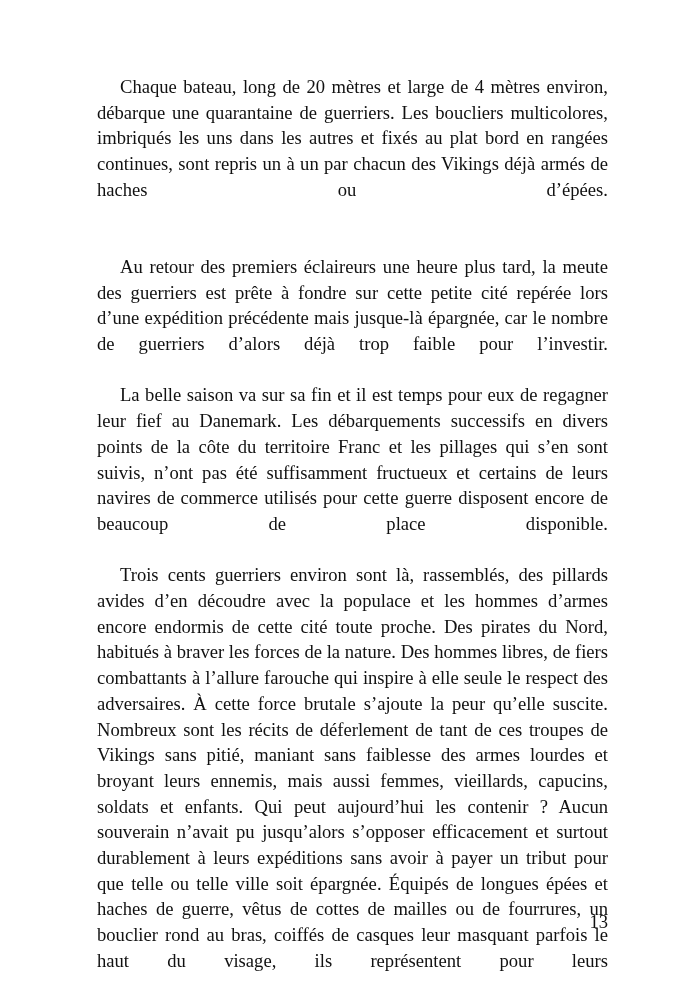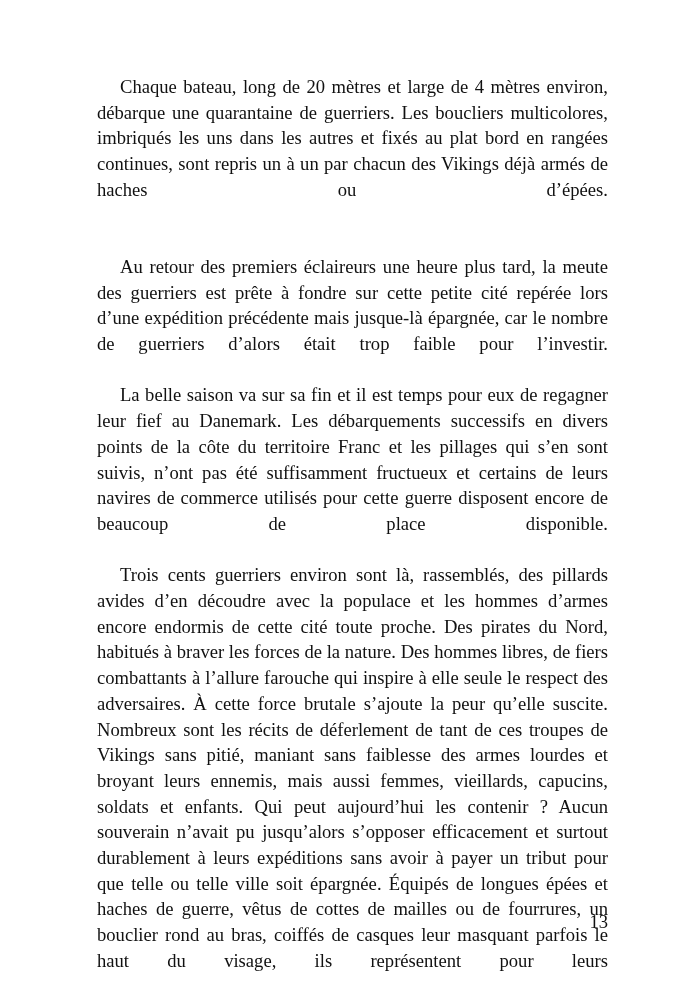--- a/index.html
+++ b/index.html
@@ -64,21 +64,21 @@
   }
 </style>
 </head>
 <body>
 
 <div class="page">
 
   <div class="text-column">
     <p class="para">Chaque bateau, long de 20 mètres et large de 4 mètres environ, débarque une quarantaine de guerriers. Les boucliers multicolores, imbriqués les uns dans les autres et fixés au plat bord en rangées continues, sont repris un à un par chacun des Vikings déjà armés de haches ou d’épées.</p>
 
-    <p class="para gap-before">Au retour des premiers éclaireurs une heure plus tard, la meute des guerriers est prête à fondre sur cette petite cité repérée lors d’une expédition précédente mais jusque-là épargnée, car le nombre de guerriers d’alors était trop faible pour l’investir.</p>
+    <p class="para gap-before">Au retour des premiers éclaireurs une heure plus tard, la meute des guerriers est prête à fondre sur cette petite cité repérée lors d’une expédition précédente mais jusque-là épargnée, car le nombre de guerriers d’alors déjà trop faible pour l’investir.</p>
 
 
     <p class="para">La belle saison va sur sa fin et il est temps pour eux de regagner leur fief au Danemark. Les débarquements successifs en divers points de la côte du territoire Franc et les pillages qui s’en sont suivis, n’ont pas été suffisamment fructueux et certains de leurs navires de commerce utilisés pour cette guerre disposent encore de beaucoup de place disponible.</p>
 
     <p class="para">Trois cents guerriers environ sont là, rassemblés, des pillards avides d’en découdre avec la populace et les hommes d’armes encore endormis de cette cité toute proche. Des pirates du Nord, habitués à braver les forces de la nature. Des hommes libres, de fiers combattants à l’allure farouche qui inspire à elle seule le respect des adversaires. À cette force brutale s’ajoute la peur qu’elle suscite. Nombreux sont les récits de déferlement de tant de ces troupes de Vikings sans pitié, maniant sans faiblesse des armes lourdes et broyant leurs ennemis, mais aussi femmes, vieillards, capucins, soldats et enfants. Qui peut aujourd’hui les contenir ? Aucun souverain n’avait pu jusqu’alors s’opposer efficacement et surtout durablement à leurs expéditions sans avoir à payer un tribut pour que telle ou telle ville soit épargnée. Équipés de longues épées et haches de guerre, vêtus de cottes de mailles ou de fourrures, un bouclier rond au bras, coiffés de casques leur masquant parfois le haut du visage, ils représentent pour leurs</p>
   </div>
 
   <div class="folio">13</div>
 
 </div>

